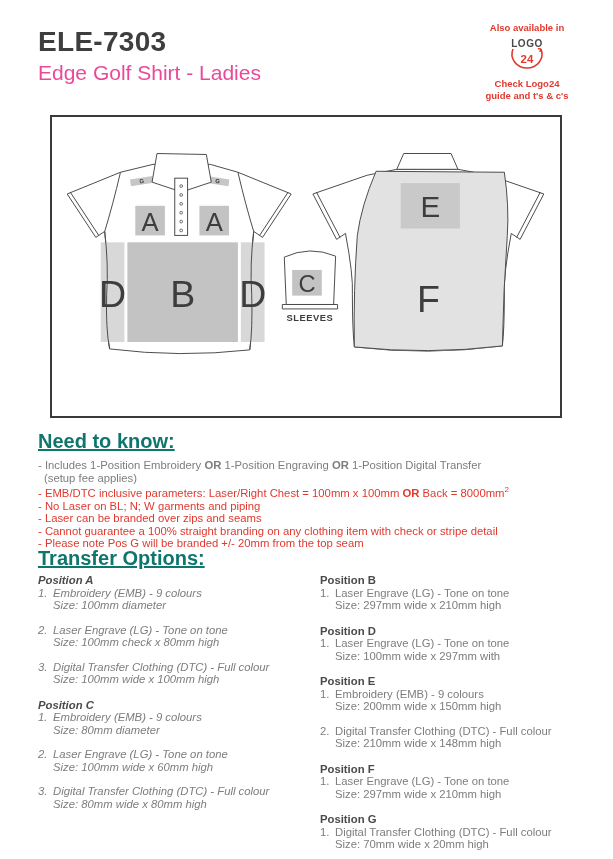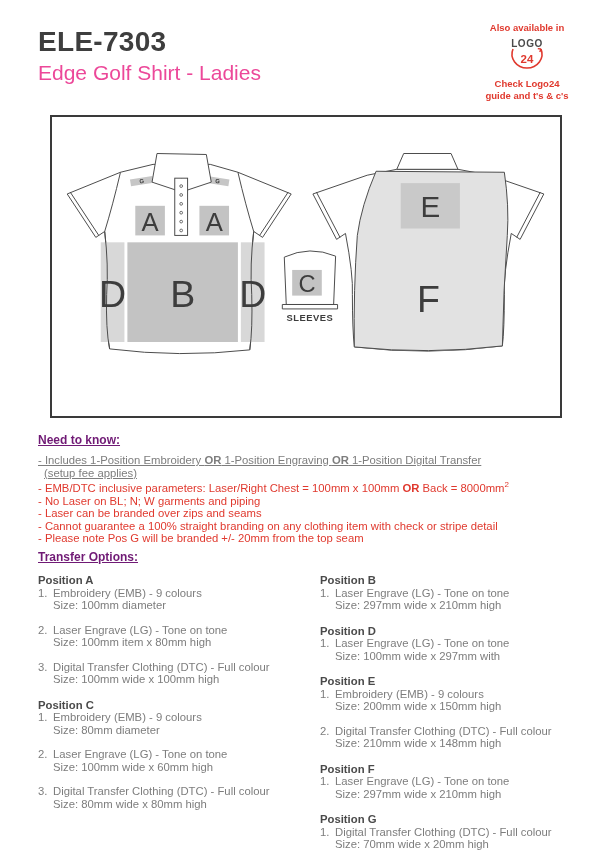--- a/index.html
+++ b/index.html
@@ -20,31 +20,31 @@
 
   .shape-outline { fill:#ffffff; stroke:#4a4a4a; stroke-width:1; }
   .seam { fill:none; stroke:#4a4a4a; stroke-width:1; }
   .panel { fill:#e2e2e2; stroke:#4a4a4a; stroke-width:1; }
   .boxmark { fill:#c3c3c3; }
   .stripmark { fill:#d8d8d8; }
   .gstrip { fill:#c6c6c6; }
   .poslbl { fill:#3d3d3d; font-family:"Liberation Sans",sans-serif; }
 
   .section { position:absolute; left:38px; width:556px; }
-  .sec-heading { font-size:12px; font-weight:bold; color:#701a75;
+  .sec-heading { font-size:20px; font-weight:bold; color:#0f766e;
     text-decoration:underline; }
   .ntk-lines { margin-top:6px; }
   .ntk-line { font-size:11.3px; line-height:12.6px; white-space:nowrap; }
-  .ntk-line.gray { color:#7d7d7d;text-decoration:underline; }
+  .ntk-line.gray { color:#7d7d7d; }
   .ntk-line.red { color:#e0392e; }
   .ntk-line.indent { padding-left:6px; }
   .ntk-line sup { font-size:8px; }
 
   .b-col { position:absolute; top:574px; }
-  .b-col.left { left:38px; width:272px; }
+  .b-col.left { left:38px; width:272px;font-style:italic; }
   .b-col.right { left:320px; width:280px; }
   .b-pos { margin-bottom:13px; }
   .b-pos-title { font-size:11.3px; font-weight:bold; color:#4a4a4a; line-height:12.5px; }
   .b-item { display:flex; margin-bottom:12px; color:#7d7d7d; font-size:11.3px; }
   .b-item:last-child { margin-bottom:0; }
   .b-num { width:15px; flex:none; line-height:12.5px; }
   .b-txt div { line-height:12.5px; }
 </style>
 </head>
 <body>
@@ -171,21 +171,21 @@
         <div class="b-num">1.</div>
         <div class="b-txt">
           <div>Embroidery (EMB) - 9 colours</div>
           <div>Size: 100mm diameter</div>
         </div>
       </div>
       <div class="b-item">
         <div class="b-num">2.</div>
         <div class="b-txt">
           <div>Laser Engrave (LG) - Tone on tone</div>
-          <div>Size: 100mm item x 80mm high</div>
+          <div>Size: 100mm check x 80mm high</div>
         </div>
       </div>
       <div class="b-item">
         <div class="b-num">3.</div>
         <div class="b-txt">
           <div>Digital Transfer Clothing (DTC) - Full colour</div>
           <div>Size: 100mm wide x 100mm high</div>
         </div>
       </div>
     </div>

